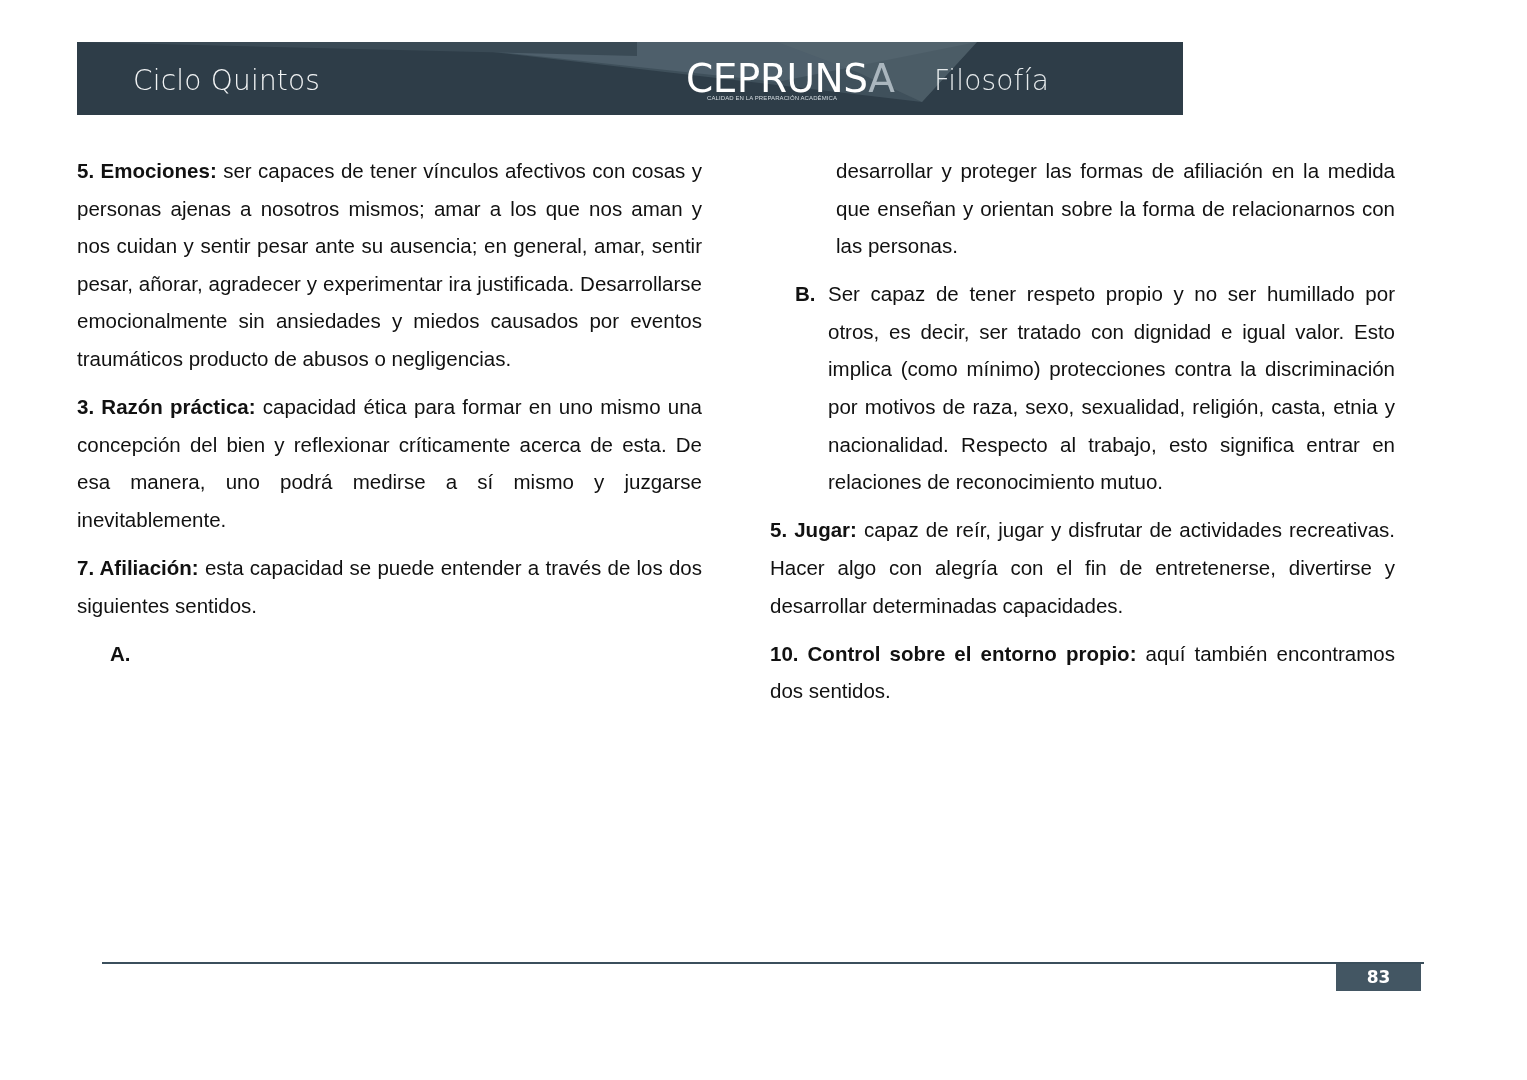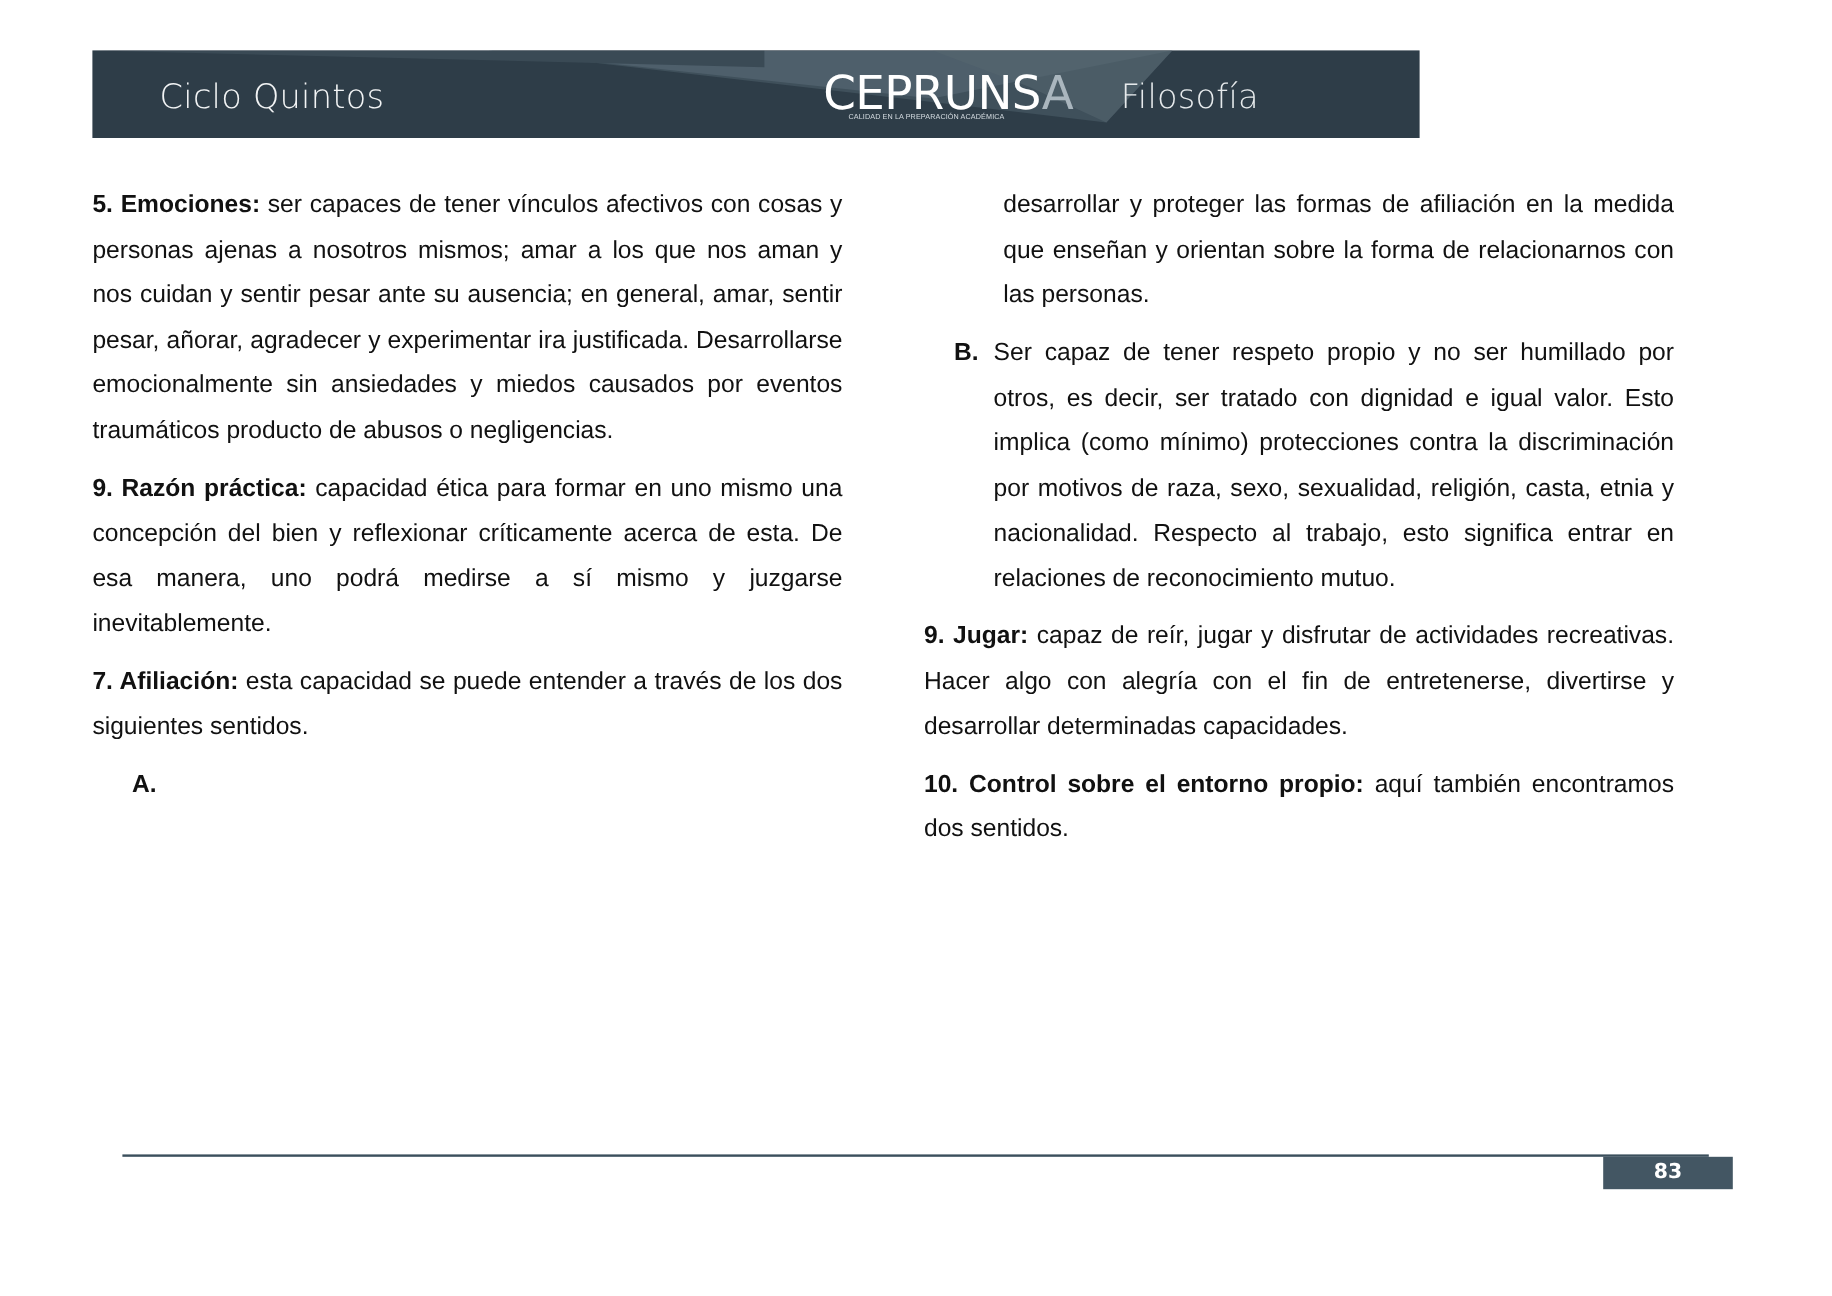--- a/index.html
+++ b/index.html
@@ -115,21 +115,21 @@
       left: 102px;
       top: 962px;
       width: 1322px;
       height: 2px;
       background: #3b4f5c;
     }
     .page-num {
       position: absolute;
       left: 1336px;
       top: 964px;
-      width: 108px;
+      width: 85px;
       height: 27px;
       background: #435663;
       color: #ffffff;
       font-family: "DejaVu Sans", sans-serif;
       font-weight: 700;
       font-size: 17px;
       line-height: 27px;
       text-align: center;
     }
   </style>
@@ -148,37 +148,37 @@
     <div class="logo-main"><span>CEPRUNS</span><span class="last">A</span></div>
     <div class="logo-tag">CALIDAD EN LA PREPARACIÓN ACADÉMICA</div>
   </div>
   <div class="header-right">Filosofía</div>
 </div>
 
 <div class="col col-left">
 
   <p class="para"><b>5. Emociones:</b><span> ser capaces de tener vínculos afectivos con cosas y personas ajenas a nosotros mismos; amar a los que nos aman y nos cuidan y sentir pesar ante su ausencia; en general, amar, sentir pesar, añorar, agradecer y experimentar ira justificada. Desarrollarse emocionalmente sin ansiedades y miedos causados por eventos traumáticos producto de abusos o negligencias.</span></p>
 
-  <p class="para"><b>9. Razón práctica:</b><span> capacidad ética para formar en uno mismo una concepción del bien y reflexionar críticamente acerca de esta. De esa manera, uno podrá medirse a sí mismo y juzgarse inevitablemente.</span></p>
+  <p class="para"><b>3. Razón práctica:</b><span> capacidad ética para formar en uno mismo una concepción del bien y reflexionar críticamente acerca de esta. De esa manera, uno podrá medirse a sí mismo y juzgarse inevitablemente.</span></p>
 
   <p class="para"><b>7. Afiliación:</b><span> esta capacidad se puede entender a través de los dos siguientes sentidos.</span></p>
 
   <div class="sub-item sub-a">
     <span class="marker">A.</span>
   </div>
 </div>
 
 <div class="col col-right">
   <p class="para indent-cont-right">desarrollar y proteger las formas de afiliación en la medida que enseñan y orientan sobre la forma de relacionarnos con las personas.</p>
 
   <div class="sub-item sub-b">
     <span class="marker">B.</span>
     <span>Ser capaz de tener respeto propio y no ser humillado por otros, es decir, ser tratado con dignidad e igual valor. Esto implica (como mínimo) protecciones contra la discriminación por motivos de raza, sexo, sexualidad, religión, casta, etnia y nacionalidad. Respecto al trabajo, esto significa entrar en relaciones de reconocimiento mutuo.</span>
   </div>
 
 
-  <p class="para"><b>9. Jugar:</b><span> capaz de reír, jugar y disfrutar de actividades recreativas. Hacer algo con alegría con el fin de entretenerse, divertirse y desarrollar determinadas capacidades.</span></p>
+  <p class="para"><b>5. Jugar:</b><span> capaz de reír, jugar y disfrutar de actividades recreativas. Hacer algo con alegría con el fin de entretenerse, divertirse y desarrollar determinadas capacidades.</span></p>
 
   <p class="para"><b>10. Control sobre el entorno propio:</b><span> aquí también encontramos dos sentidos.</span></p>
 </div>
 
 <div class="footer-line"></div>
 <div class="page-num">83</div>
 
 </body></html>

